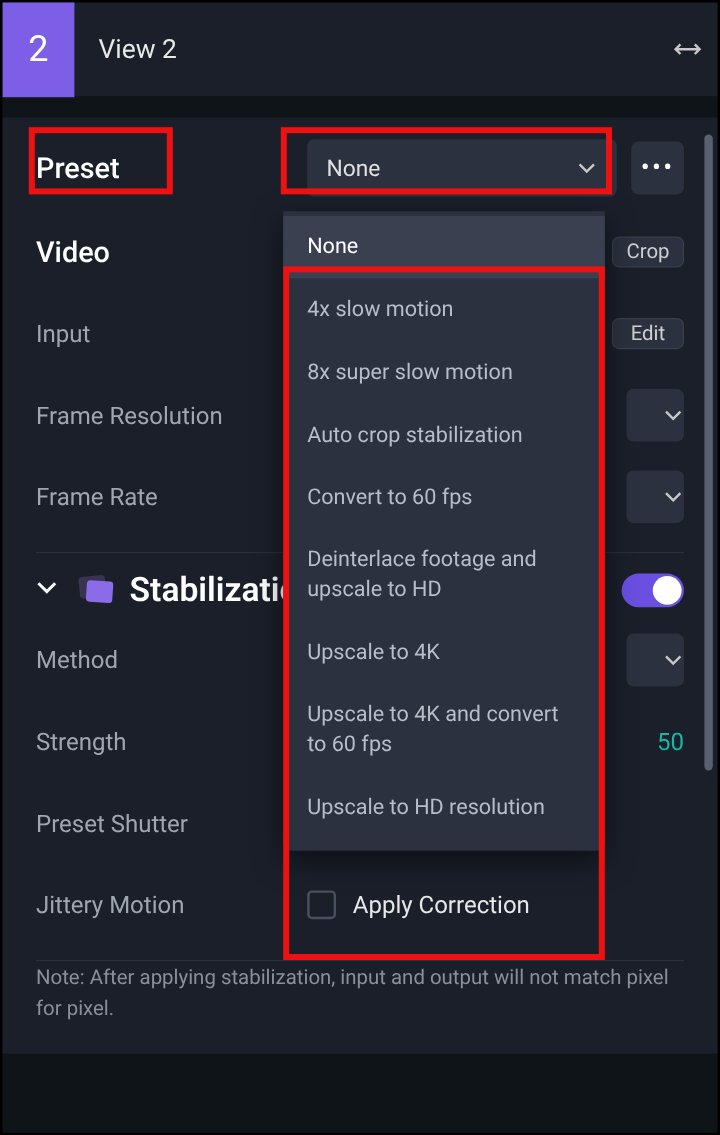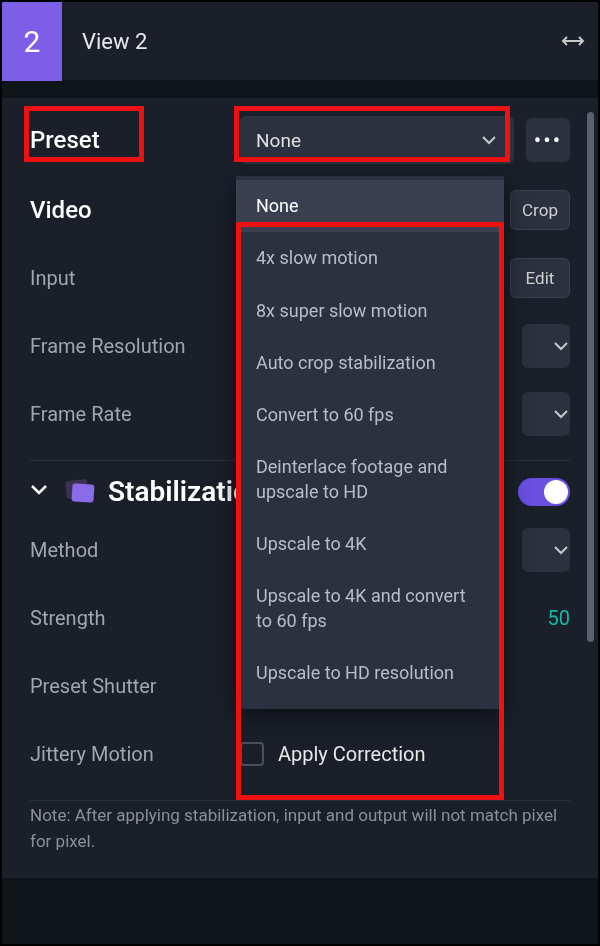--- a/index.html
+++ b/index.html
@@ -57,21 +57,21 @@
     position: relative;
   }
 
   .row {
     display: flex;
     align-items: center;
     margin-bottom: 24px;
     min-height: 44px;
   }
   .row-label {
-    width: 210px;
+    width: 226px;
     font-size: 20px;
     color: #a0a6b0;
   }
   .row-label.big {
     font-size: 24px;
     color: #ffffff;
     font-weight: 500;
   }
 
   
@@ -131,21 +131,21 @@
     width: 276px;
     height: 56px;
     border: 5px solid #e11;
     pointer-events: none;
     z-index: 6;
   }
 
   
   .small-btn {
     width: 60px;
-    height: 40px;
+    height: 26px;
     background: #2b313e;
     border: 1px solid #3a4050;
     border-radius: 6px;
     display: flex;
     align-items: center;
     justify-content: center;
     font-size: 17px;
     color: #d0d0d0;
     margin-left: 12px;
   }

